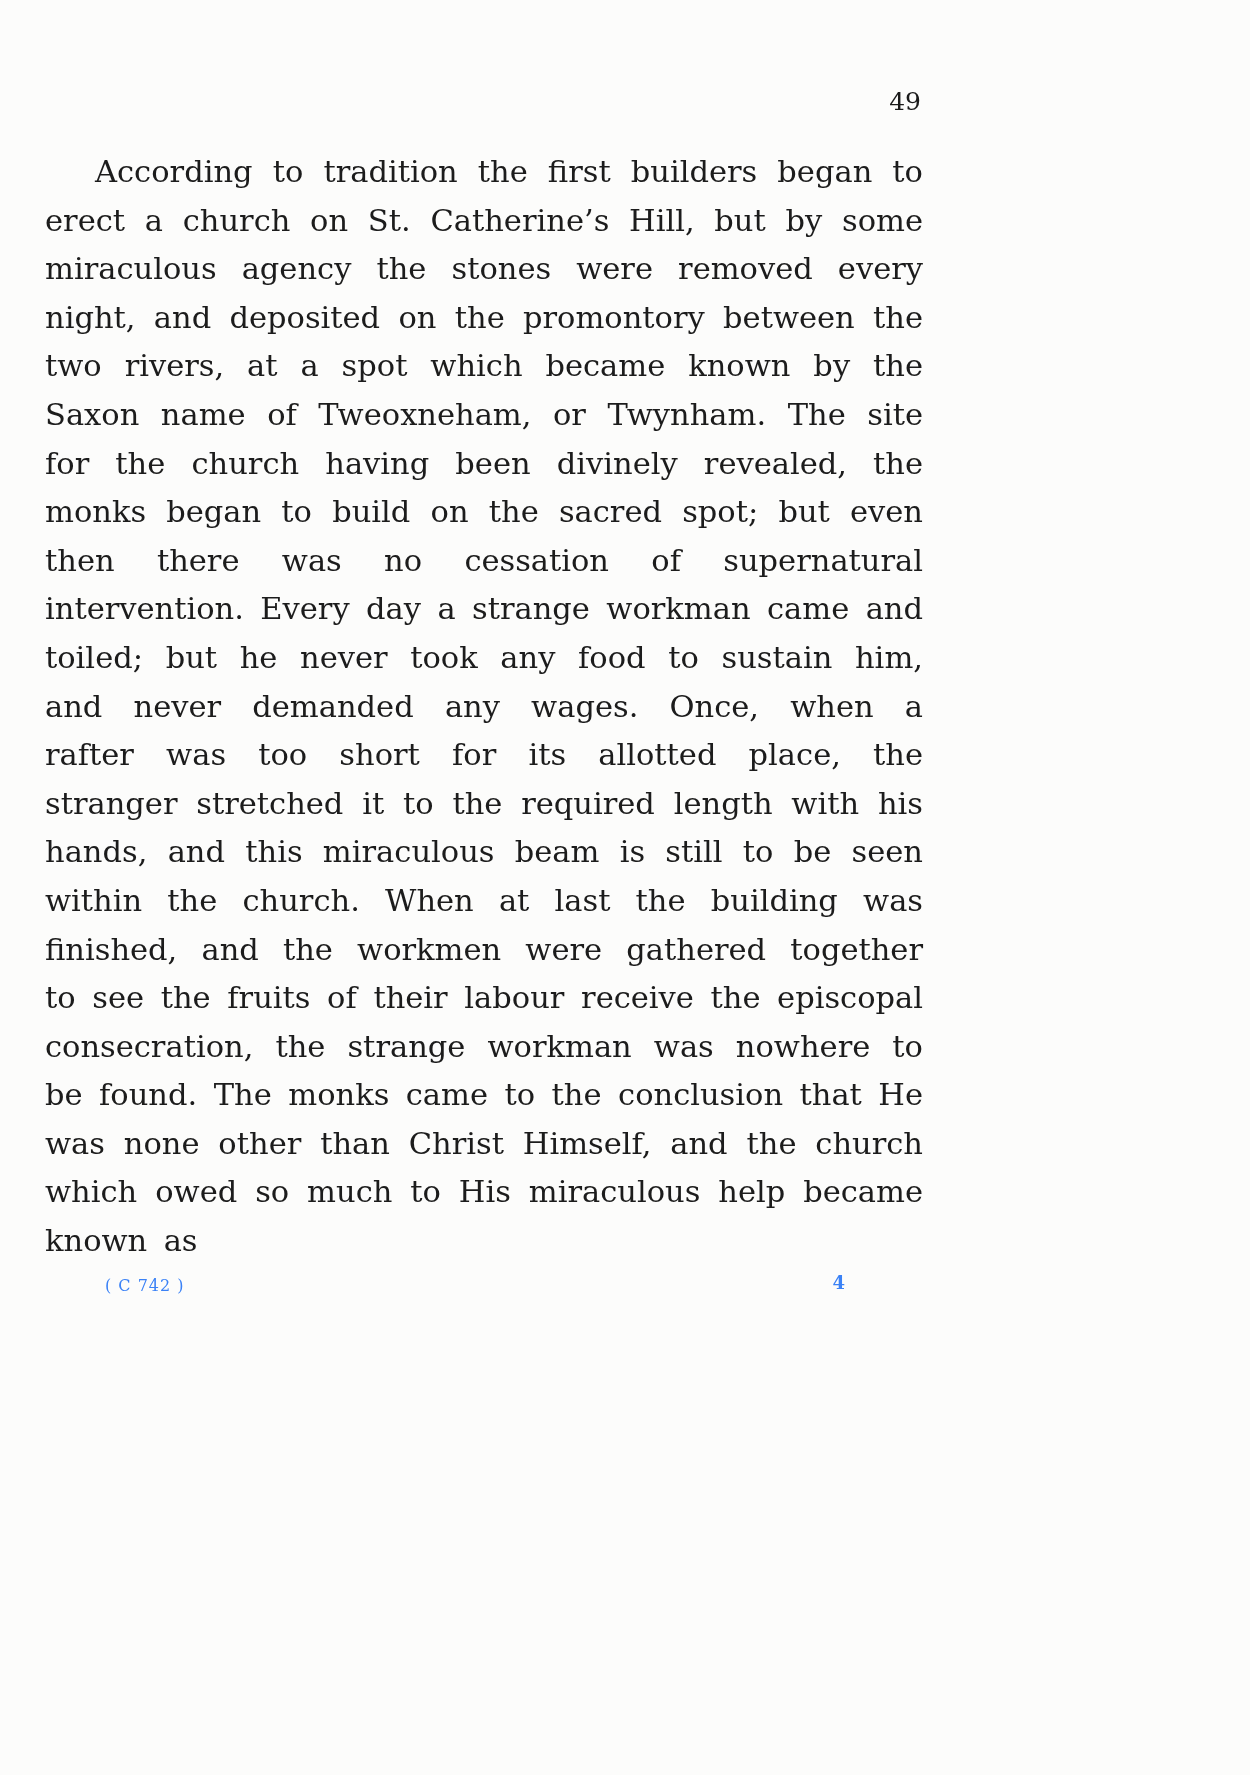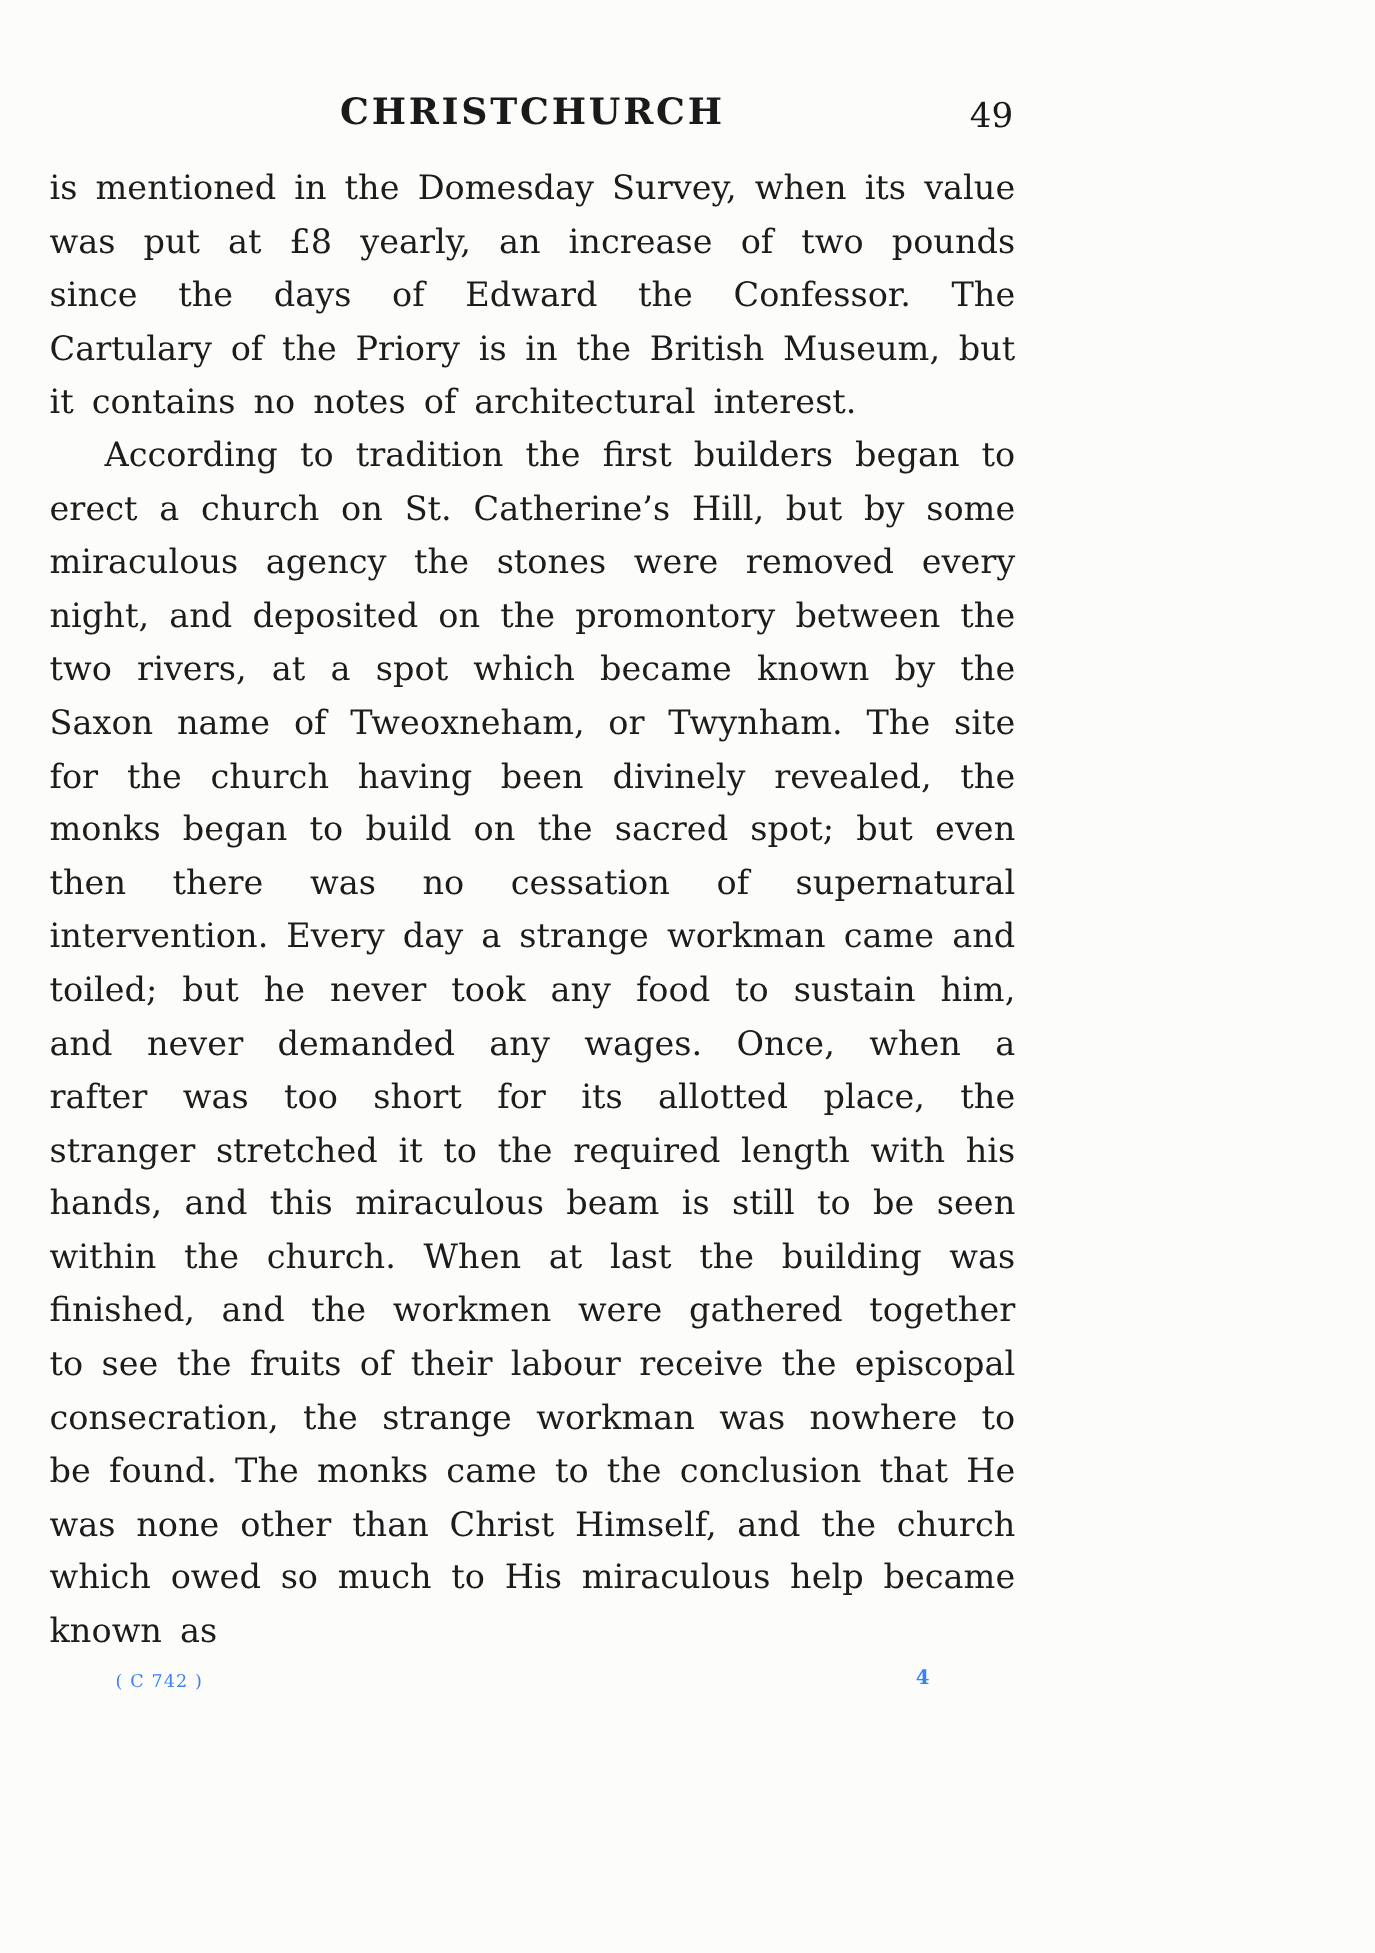--- a/index.html
+++ b/index.html
@@ -40,21 +40,21 @@
     font-size: 33px;
     font-weight: bold;
     letter-spacing: 2.5px;
     color: #1a1a1a;
   }
 
   .page-number {
     position: absolute;
     right: 2px;
     top: 5px;
-    font-size: 31px;
+    font-size: 25px;
     color: #1a1a1a;
   }
 
   .body-text p {
     margin: 0;
     font-size: 30.5px;
     line-height: 48.6px;
     text-align: justify;
     word-spacing: 0.22em;
     color: #1c1c1c;
@@ -87,26 +87,24 @@
     font-weight: bold;
   }
 </style>
 </head>
 <body>
 
 <div class="page">
   <div class="text-block">
 
     <div class="page-header">
-      <div class="book-title">CHRISTCHURCH</div>
       <div class="page-number">49</div>
     </div>
 
     <div class="body-text">
-      <p>is mentioned in the Domesday Survey, when its value was put at £8 yearly, an increase of two pounds since the days of Edward the Confessor.  The Cartulary of the Priory is in the British Museum, but it contains no notes of architectural interest.</p>
       <p class="indent">According to tradition the first builders began to erect a church on St. Catherine’s Hill, but by some miraculous agency the stones were removed every night, and deposited on the promontory between the two rivers, at a spot which became known by the Saxon name of Tweoxneham, or Twynham.  The site for the church having been divinely revealed, the monks began to build on the sacred spot; but even then there was no cessation of supernatural intervention.  Every day a strange workman came and toiled; but he never took any food to sustain him, and never demanded any wages.  Once, when a rafter was too short for its allotted place, the stranger stretched it to the required length with his hands, and this miraculous beam is still to be seen within the church.  When at last the building was finished, and the workmen were gathered together to see the fruits of their labour receive the episcopal consecration, the strange workman was nowhere to be found.  The monks came to the conclusion that He was none other than Christ Himself, and the church which owed so much to His miraculous help became known as</p>
     </div>
 
     <div class="page-footer">
       <span class="footer-left">( C 742 )</span>
       <span class="footer-right">4</span>
     </div>
 
   </div>
 </div>

